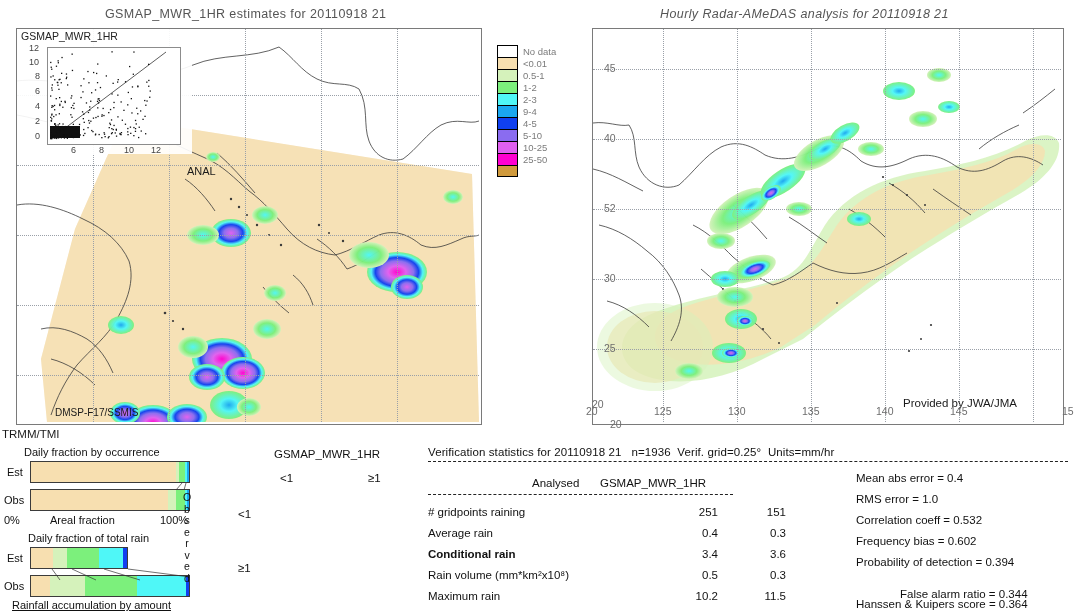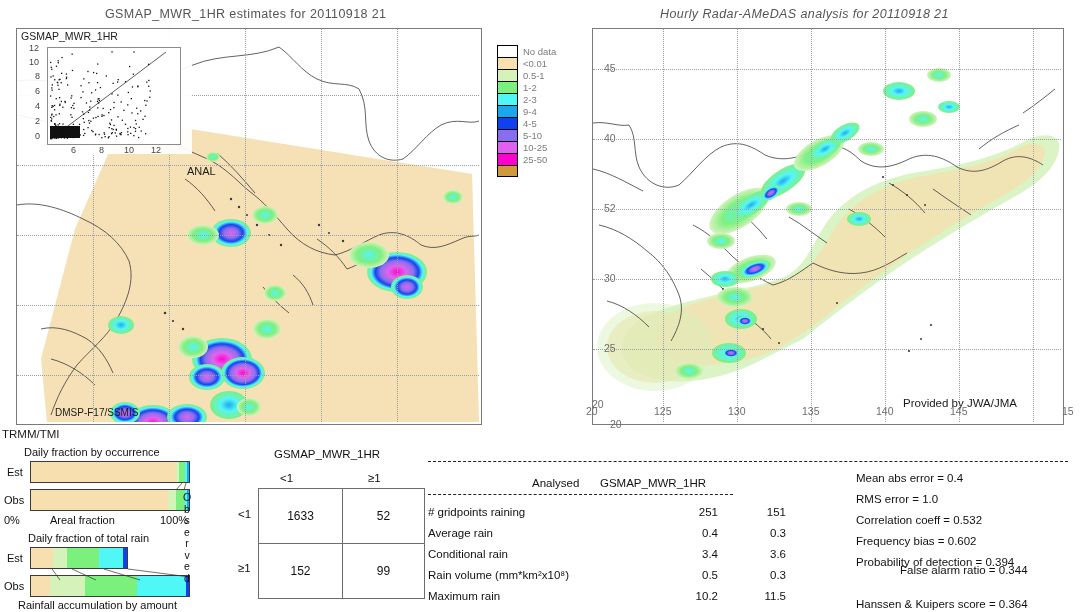--- a/index.html
+++ b/index.html
@@ -666,79 +666,68 @@
         <div class="bar-seg" style="width: 2%; background: rgb(16, 64, 240);"></div>
       </div>
 
     <svg class="abs" width="200" height="14" style="left:0;top:124px;">
       <line x1="52" y1="1" x2="60" y2="12" stroke="#333" stroke-width="0.7"></line>
       <line x1="72" y1="1" x2="96" y2="12" stroke="#333" stroke-width="0.7"></line>
       <line x1="104" y1="1" x2="140" y2="12" stroke="#333" stroke-width="0.7"></line>
       <line x1="128" y1="1" x2="190" y2="9" stroke="#333" stroke-width="0.7"></line>
     </svg>
 
-    <div class="barlab" style="left:18px;top:155px;">Rainfall accumulation by amount</div>
+    <div class="barlab" style="left:12px;top:155px;text-decoration:underline;">Rainfall accumulation by amount</div>
   </div>
 
   <div class="abs" style="left:200px;top:444px;width:225px;height:168px;">
     <div class="hdr" style="position:absolute;left:74px;top:4px;">GSMAP_MWR_1HR</div>
     <div class="hdr" style="position:absolute;left:80px;top:28px;">&lt;1</div>
     <div class="hdr" style="position:absolute;left:168px;top:28px;">≥1</div>
 
     <div style="position:absolute;left:-20px;top:48px;width:14px;font-size:10.5px;line-height:11.5px;
                 color:#111;text-align:center;">
       <span id="obsVert"><div>O</div><div>b</div><div>s</div><div>e</div><div>r</div><div>v</div><div>e</div><div>d</div></span>
     </div>
 
     <div class="hdr" style="position:absolute;left:38px;top:64px;">&lt;1</div>
     <div class="hdr" style="position:absolute;left:38px;top:118px;">≥1</div>
 
-    <table class="tbl" style="position:absolute;left:58px;top:44px;">
-      <tbody>
-          <tr>
-        <td>1633</td>
-        <td>52</td>
-      </tr>
-      <tr>
-        <td>152</td>
-        <td>99</td>
-      </tr>
-    </tbody>
-      </table>
   </div>
 
   <div class="abs" style="left:428px;top:444px;width:652px;height:168px;">
 
+    <div class="monoline" style="position:absolute;left:0;top:2px;">Verification statistics for 20110918 21   n=1936  Verif. grid=0.25°  Units=mm/hr</div>
     <div style="position:absolute;left:0;top:17px;width:640px;border-top:1.5px dashed #222;"></div>
 
     <div class="stat-row" style="position:absolute;left:104px;top:33px;">Analysed</div>
     <div class="stat-row" style="position:absolute;left:172px;top:33px;">GSMAP_MWR_1HR</div>
     <div style="position:absolute;left:0;top:50px;width:305px;border-top:1.5px dashed #222;"></div>
 
     <div id="statRows">
         <div class="stat-row" style="position: absolute; left: 0px; top: 62px;"># gridpoints raining</div>
         <div class="stat-row" style="position: absolute; left: 250px; top: 62px; width: 40px; text-align: right;">251</div>
         <div class="stat-row" style="position: absolute; left: 318px; top: 62px; width: 40px; text-align: right;">151</div>
         <div class="stat-row" style="position: absolute; left: 0px; top: 83px;">Average rain</div>
         <div class="stat-row" style="position: absolute; left: 250px; top: 83px; width: 40px; text-align: right;">0.4</div>
         <div class="stat-row" style="position: absolute; left: 318px; top: 83px; width: 40px; text-align: right;">0.3</div>
-        <div class="stat-row" style="position: absolute; left: 0px; top: 104px;">Conditional rain</div>
+        <div class="stat-row" style="position: absolute; left: 0px; top: 104px; font-weight: bold;">Conditional rain</div>
         <div class="stat-row" style="position: absolute; left: 250px; top: 104px; width: 40px; text-align: right;">3.4</div>
         <div class="stat-row" style="position: absolute; left: 318px; top: 104px; width: 40px; text-align: right;">3.6</div>
         <div class="stat-row" style="position: absolute; left: 0px; top: 125px;">Rain volume (mm*km²x10⁸)</div>
         <div class="stat-row" style="position: absolute; left: 250px; top: 125px; width: 40px; text-align: right;">0.5</div>
         <div class="stat-row" style="position: absolute; left: 318px; top: 125px; width: 40px; text-align: right;">0.3</div>
         <div class="stat-row" style="position: absolute; left: 0px; top: 146px;">Maximum rain</div>
         <div class="stat-row" style="position: absolute; left: 250px; top: 146px; width: 40px; text-align: right;">10.2</div>
         <div class="stat-row" style="position: absolute; left: 318px; top: 146px; width: 40px; text-align: right;">11.5</div>
       </div>
     <div id="scoreRows">
         <div class="stat-row" style="position: absolute; left: 428px; top: 28px;">Mean abs error = 0.4</div>
         <div class="stat-row" style="position: absolute; left: 428px; top: 49px;">RMS error = 1.0</div>
         <div class="stat-row" style="position: absolute; left: 428px; top: 70px;">Correlation coeff = 0.532</div>
         <div class="stat-row" style="position: absolute; left: 428px; top: 91px;">Frequency bias = 0.602</div>
         <div class="stat-row" style="position: absolute; left: 428px; top: 112px;">Probability of detection = 0.394</div>
-        <div class="stat-row" style="position: absolute; left: 428px; top: 120px; padding-left: 44px;">False alarm ratio = 0.344</div>
+        <div class="stat-row" style="position: absolute; left: 428px; top: 144px; padding-left: 44px;">False alarm ratio = 0.344</div>
         <div class="stat-row" style="position: absolute; left: 428px; top: 154px;">Hanssen &amp; Kuipers score = 0.364</div>
       </div>
   </div>
 
 </div>
 
 </body></html>

